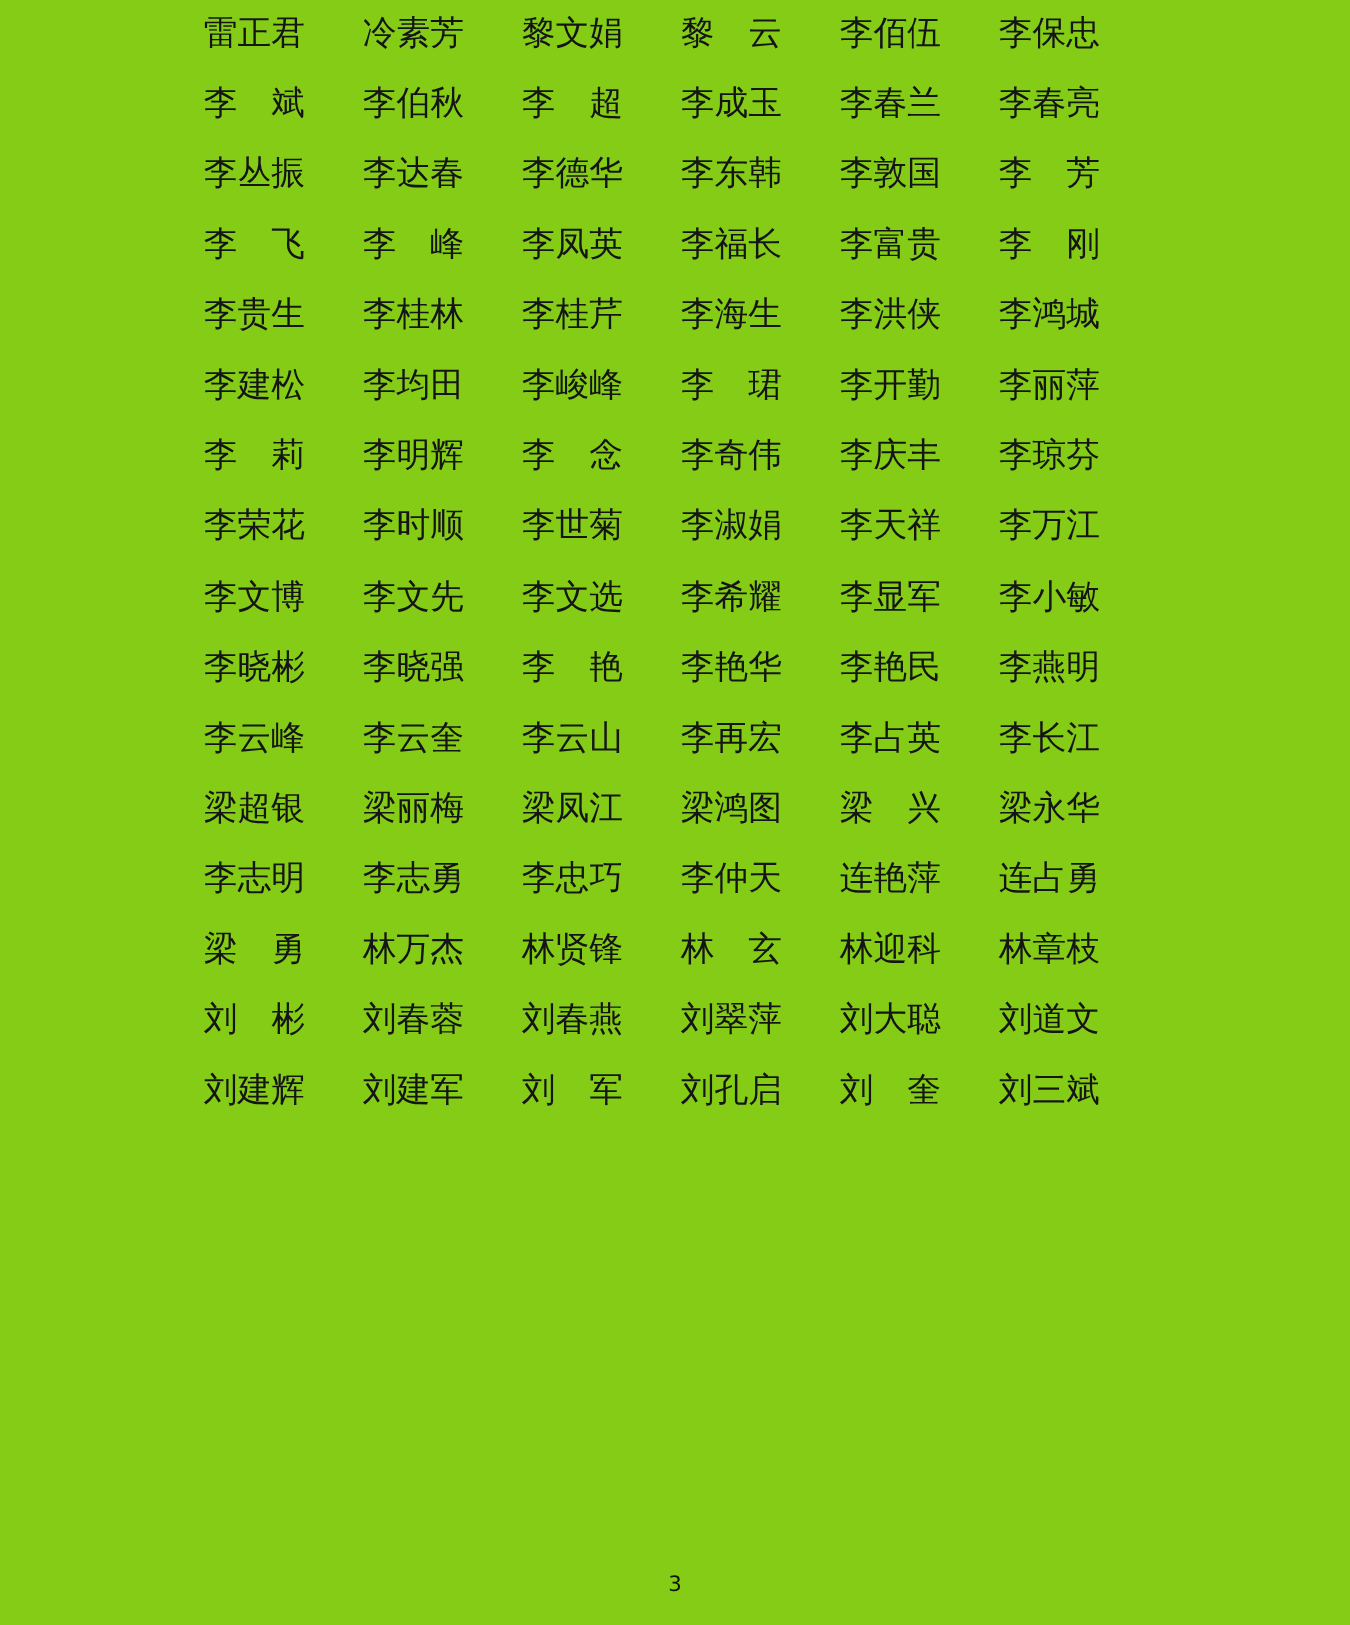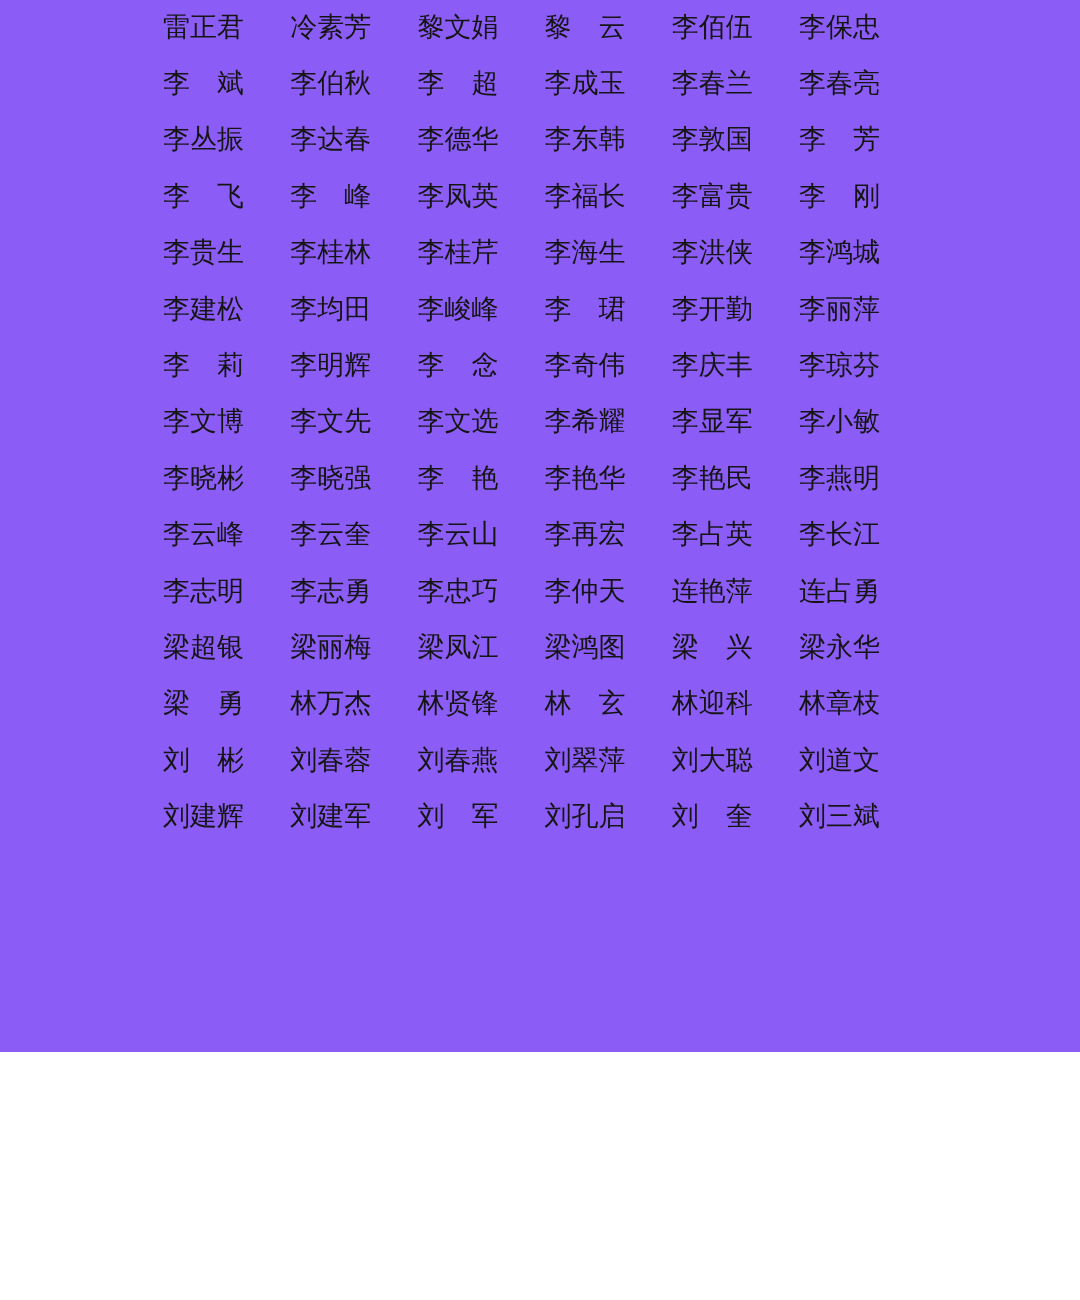--- a/index.html
+++ b/index.html
@@ -3,22 +3,22 @@
 <meta charset="utf-8">
 <style>
   html, body {
     margin: 0;
     padding: 0;
     background: #ffffff;
   }
   .page {
     position: relative;
     width: 1080px;
-    height: 1052px;
-    background: #8b5cf6;
+    height: 1300px;
+    background: #84cc16;
     overflow: hidden;
     font-family: "DejaVu Serif", "Liberation Serif", serif;
     color: #151515;
   }
   .name-grid {
     position: absolute;
     left: 163px;
     top: -2px;
     width: 717px;
   }
@@ -102,20 +102,28 @@
       </div>
       <div class="name-row">
         <span class="name-cell">李　莉</span>
         <span class="name-cell">李明辉</span>
         <span class="name-cell">李　念</span>
         <span class="name-cell">李奇伟</span>
         <span class="name-cell">李庆丰</span>
         <span class="name-cell">李琼芬</span>
       </div>
       <div class="name-row">
+        <span class="name-cell">李荣花</span>
+        <span class="name-cell">李时顺</span>
+        <span class="name-cell">李世菊</span>
+        <span class="name-cell">李淑娟</span>
+        <span class="name-cell">李天祥</span>
+        <span class="name-cell">李万江</span>
+      </div>
+      <div class="name-row">
         <span class="name-cell">李文博</span>
         <span class="name-cell">李文先</span>
         <span class="name-cell">李文选</span>
         <span class="name-cell">李希耀</span>
         <span class="name-cell">李显军</span>
         <span class="name-cell">李小敏</span>
       </div>
       <div class="name-row">
         <span class="name-cell">李晓彬</span>
         <span class="name-cell">李晓强</span>
@@ -126,34 +134,34 @@
       </div>
       <div class="name-row">
         <span class="name-cell">李云峰</span>
         <span class="name-cell">李云奎</span>
         <span class="name-cell">李云山</span>
         <span class="name-cell">李再宏</span>
         <span class="name-cell">李占英</span>
         <span class="name-cell">李长江</span>
       </div>
       <div class="name-row">
+        <span class="name-cell">梁超银</span>
+        <span class="name-cell">梁丽梅</span>
+        <span class="name-cell">梁凤江</span>
+        <span class="name-cell">梁鸿图</span>
+        <span class="name-cell">梁　兴</span>
+        <span class="name-cell">梁永华</span>
+      </div>
+      <div class="name-row">
         <span class="name-cell">李志明</span>
         <span class="name-cell">李志勇</span>
         <span class="name-cell">李忠巧</span>
         <span class="name-cell">李仲天</span>
         <span class="name-cell">连艳萍</span>
         <span class="name-cell">连占勇</span>
-      </div>
-      <div class="name-row">
-        <span class="name-cell">梁超银</span>
-        <span class="name-cell">梁丽梅</span>
-        <span class="name-cell">梁凤江</span>
-        <span class="name-cell">梁鸿图</span>
-        <span class="name-cell">梁　兴</span>
-        <span class="name-cell">梁永华</span>
       </div>
       <div class="name-row">
         <span class="name-cell">梁　勇</span>
         <span class="name-cell">林万杰</span>
         <span class="name-cell">林贤锋</span>
         <span class="name-cell">林　玄</span>
         <span class="name-cell">林迎科</span>
         <span class="name-cell">林章枝</span>
       </div>
       <div class="name-row">

